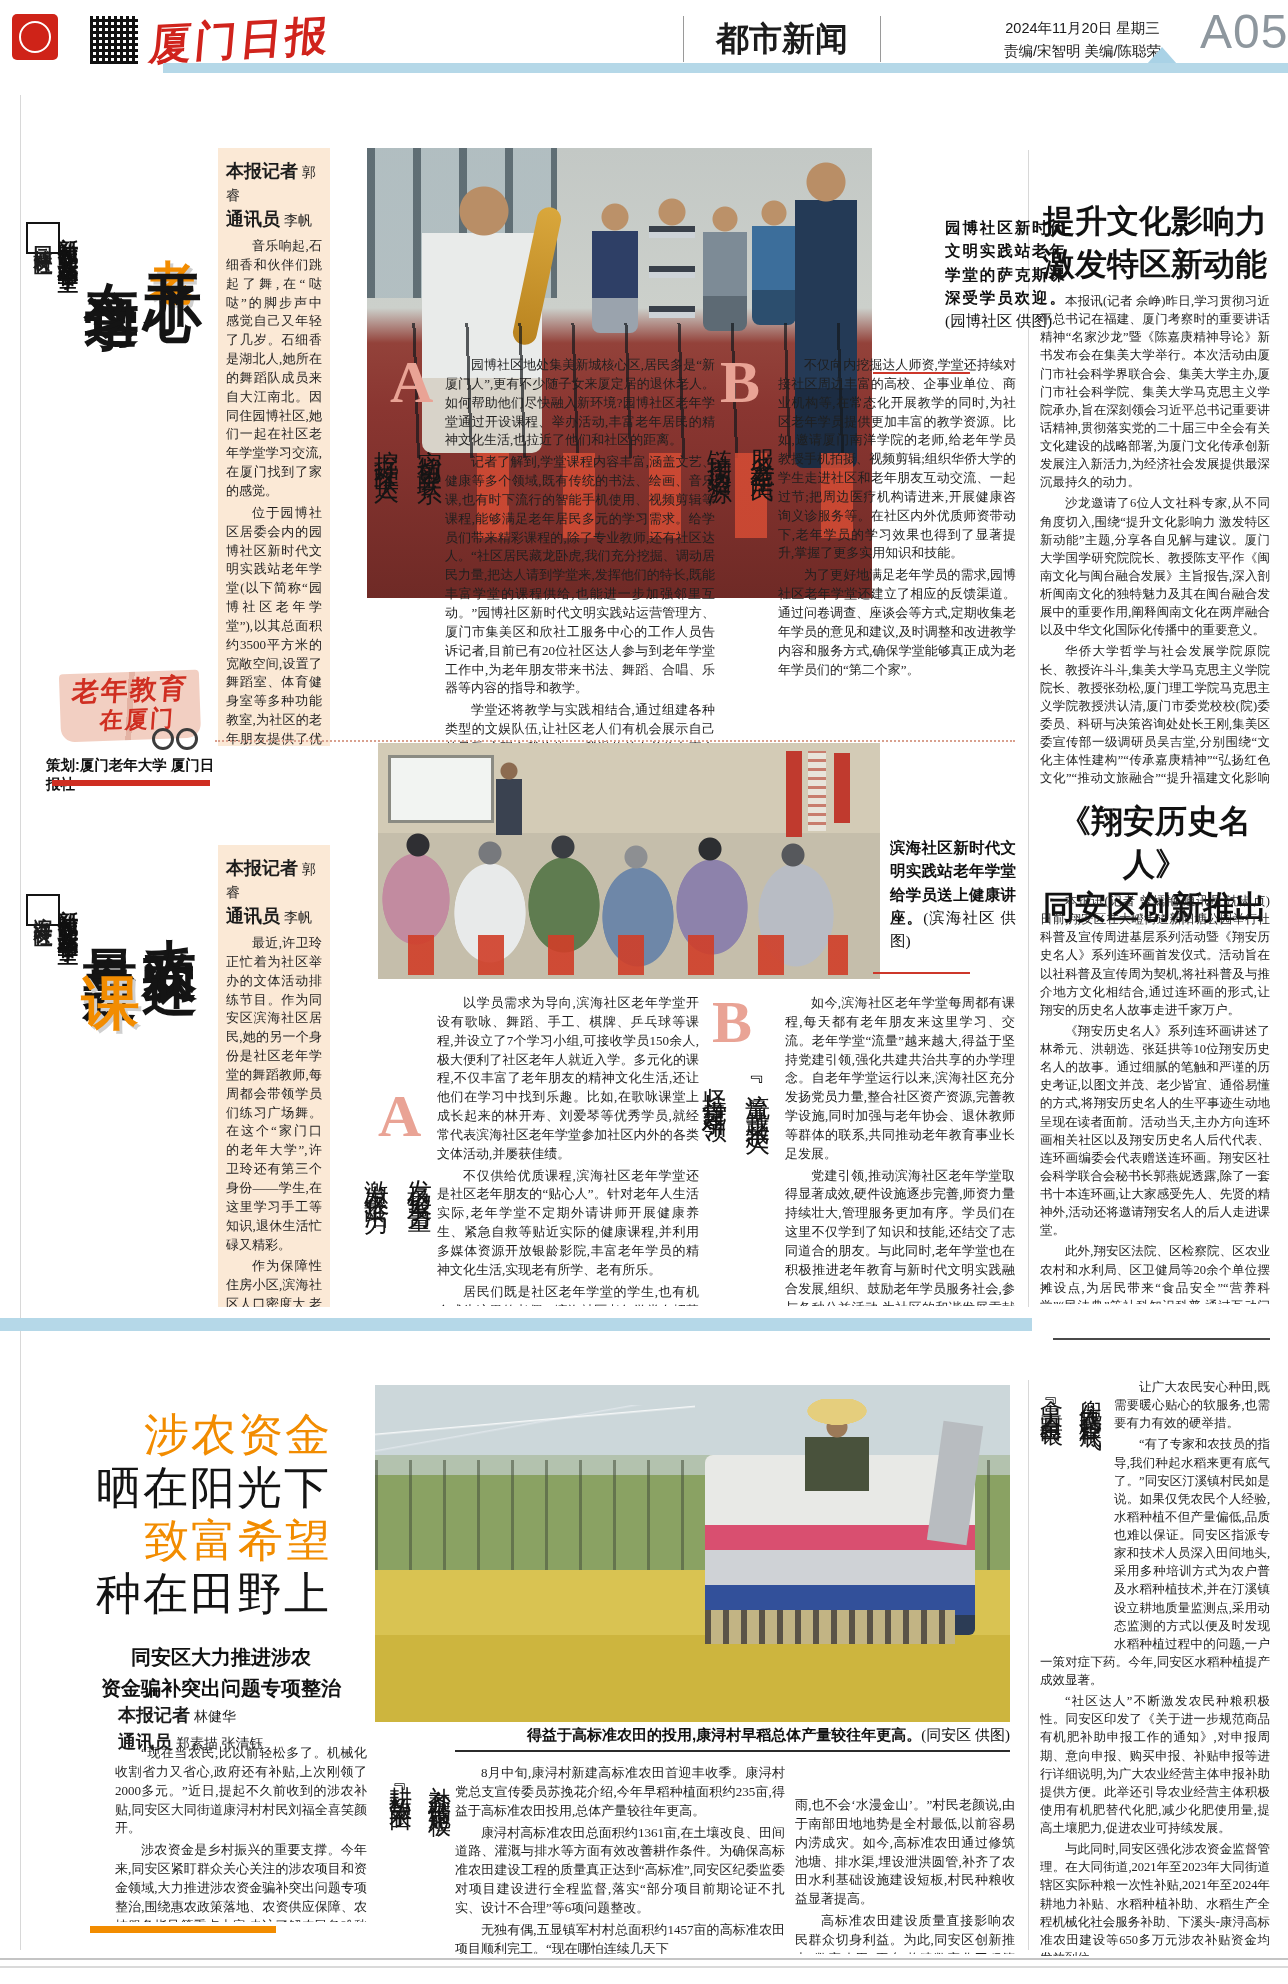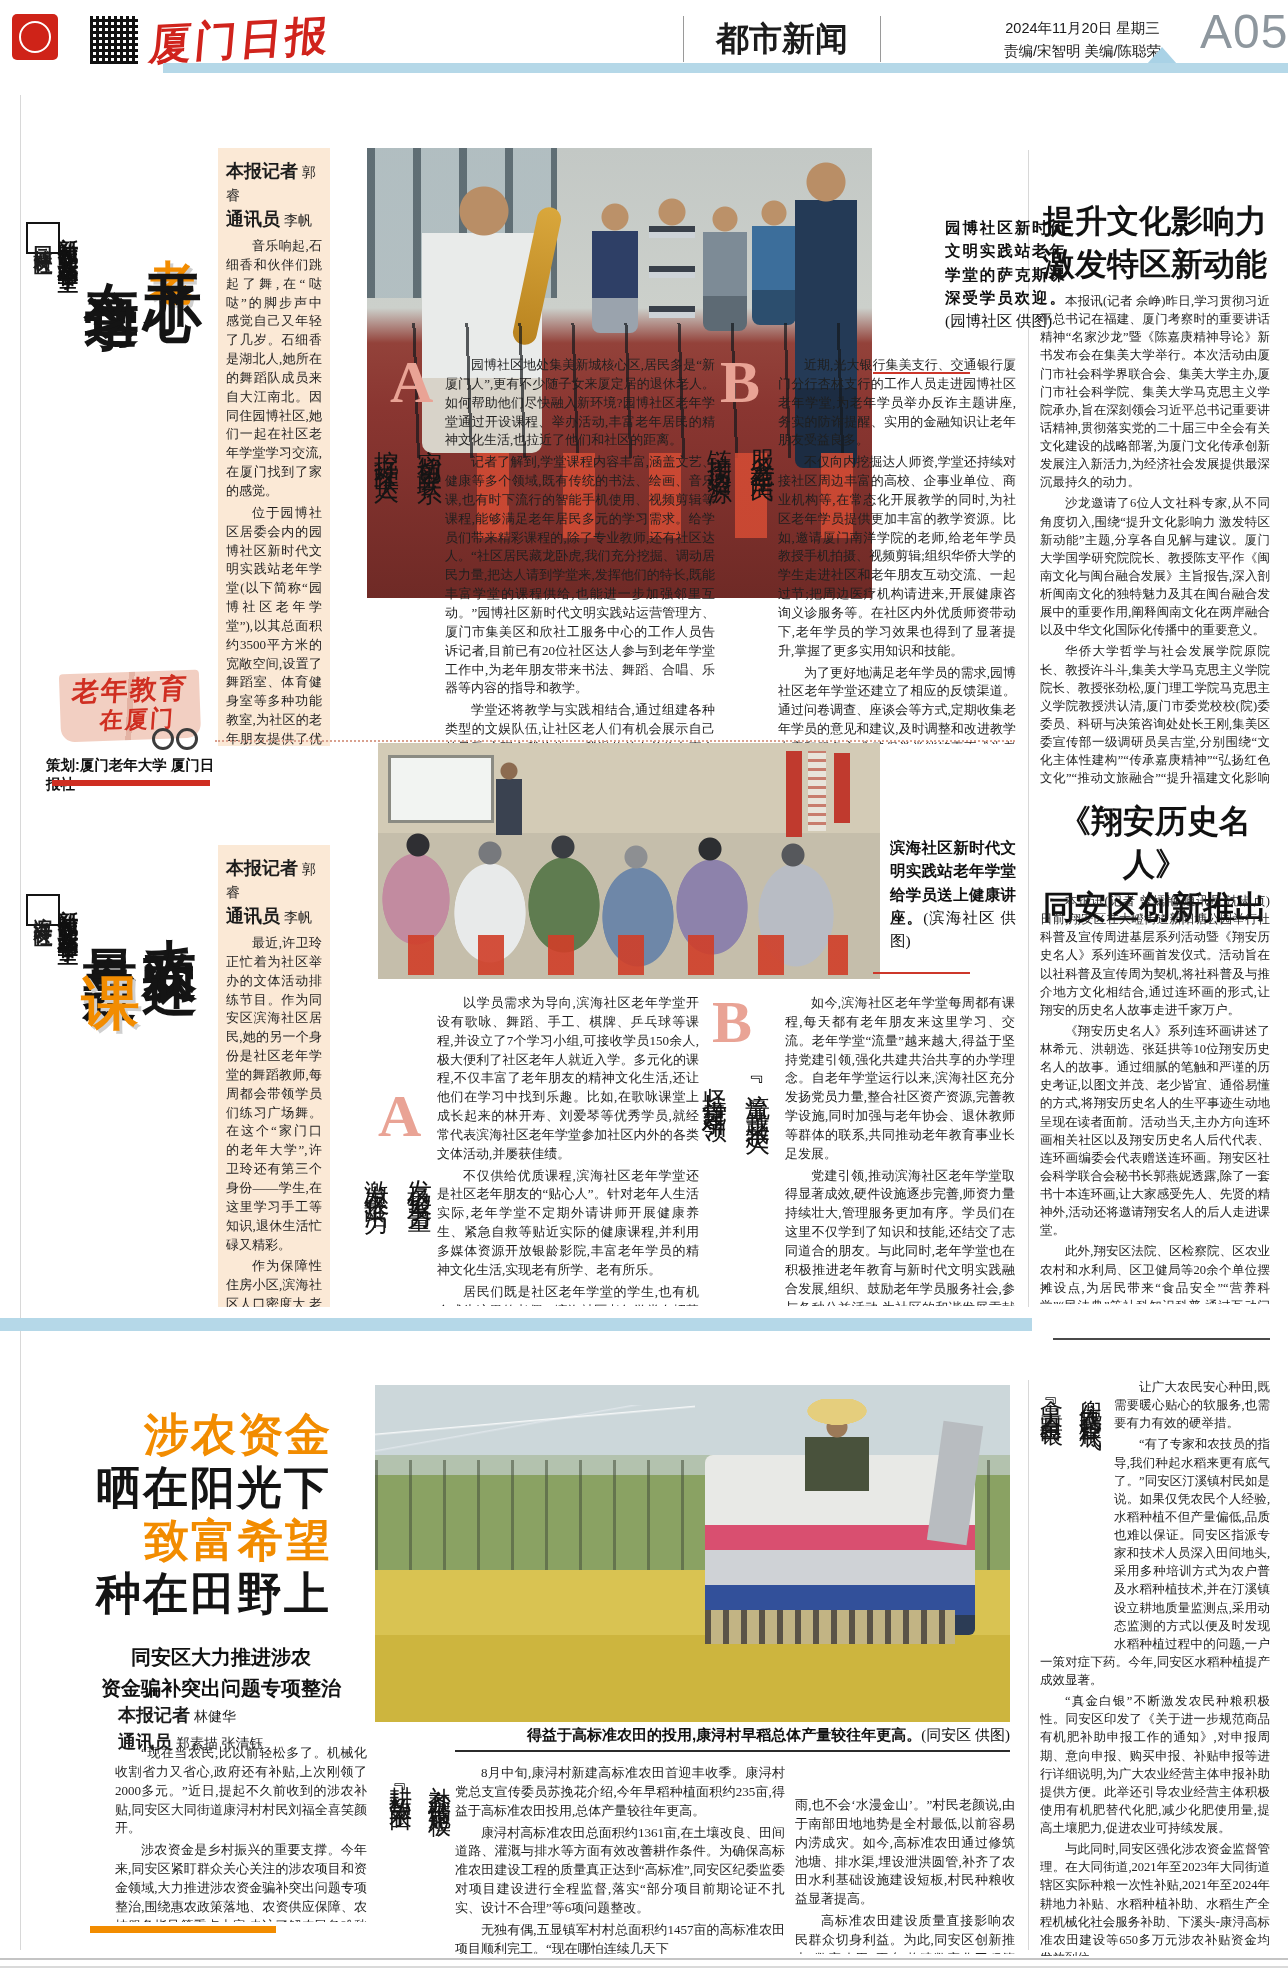--- a/index.html
+++ b/index.html
@@ -45,21 +45,21 @@
   .redline{background:#cd372a;height:2px;}
   .dotline{border-top:2px dotted #d9a08e;}
   
   .rtitle{font-size:32px;font-weight:900;text-align:center;line-height:1.35;color:#121212;}
   .rbody .para{font-size:12.5px;}
   
   .logo-cal{font-family:"Liberation Serif",serif;font-weight:700;color:#cf2e21;transform:skewX(-6deg) rotate(-2deg);letter-spacing:2px;}
   .planner{font-size:14.5px;font-weight:700;color:#111;}
   .redbar{background:#cf2e21;height:6px;}
   
-  .bigline{font-size:45px;font-weight:700;line-height:53px;letter-spacing:2px;color:#141414;}
+  .bigline{font-size:45px;font-weight:400;line-height:53px;letter-spacing:2px;color:#141414;}
   .bigline.or{color:#f28c00;}
   .bsub{font-size:20px;font-weight:700;text-align:center;line-height:1.55;color:#111;}
   .vhead-s{font-family:"Liberation Serif",serif;font-size:23px;letter-spacing:4px;color:#151515;}
   .vhead-s span{display:block;margin-left:8px;}
   .orangebar{background:#f28c00;height:7px;}
   .photo{overflow:hidden;}
   .cap3{font-size:15px;font-weight:700;text-align:right;color:#101010;}
   .r3head{float:left;width:66px;height:250px;margin:4px 8px 4px 0;}
 </style>
 </head>
@@ -130,21 +130,20 @@
     <p class="para">园博社区地处集美新城核心区,居民多是“新厦门人”,更有不少随子女来厦定居的退休老人。如何帮助他们尽快融入新环境?园博社区老年学堂通过开设课程、举办活动,丰富老年居民的精神文化生活,也拉近了他们和社区的距离。</p>
     <p class="para">记者了解到,学堂课程内容丰富,涵盖文艺、健康等多个领域,既有传统的书法、绘画、音乐课,也有时下流行的智能手机使用、视频剪辑等课程,能够满足老年居民多元的学习需求。给学员们带来精彩课程的,除了专业教师,还有社区达人。“社区居民藏龙卧虎,我们充分挖掘、调动居民力量,把达人请到学堂来,发挥他们的特长,既能丰富学堂的课程供给,也能进一步加强邻里互动。”园博社区新时代文明实践站运营管理方、厦门市集美区和欣社工服务中心的工作人员告诉记者,目前已有20位社区达人参与到老年学堂工作中,为老年朋友带来书法、舞蹈、合唱、乐器等内容的指导和教学。</p>
     <p class="para">学堂还将教学与实践相结合,通过组建各种类型的文娱队伍,让社区老人们有机会展示自己的风采,实现自我价值。“我退休前在单位负责文体工作,退休后来到厦门住进园博社区,了解到社区有各类文娱队伍,就发挥自己的特长加入进来。”社区达人、园博荷塘月色舞蹈队、开门红腰鼓舞蹈队队长兼教师孙亚平告诉记者,参与老年学堂工作,帮助她更好地融入了社区,也在和队员的互动中密切了邻里关系。</p>
   </div>
   <div class="abs sec-letter" style="left:720px;top:352px;">B</div>
   <div class="abs v sec-head" style="left:693px;top:430px;height:260px;">
     <span>服务老年居民</span>
     <span>链接周边资源</span>
   </div>
   <div class="abs col" style="left:778px;top:356px;width:238px;height:388px;">
-    <p class="para">近期,光大银行集美支行、交通银行厦门分行杏林支行的工作人员走进园博社区老年学堂,为老年学员举办反诈主题讲座,务实的防诈提醒、实用的金融知识让老年朋友受益良多。</p>
     <p class="para">不仅向内挖掘达人师资,学堂还持续对接社区周边丰富的高校、企事业单位、商业机构等,在常态化开展教学的同时,为社区老年学员提供更加丰富的教学资源。比如,邀请厦门南洋学院的老师,给老年学员教授手机拍摄、视频剪辑;组织华侨大学的学生走进社区和老年朋友互动交流、一起过节;把周边医疗机构请进来,开展健康咨询义诊服务等。在社区内外优质师资带动下,老年学员的学习效果也得到了显著提升,掌握了更多实用知识和技能。</p>
     <p class="para">为了更好地满足老年学员的需求,园博社区老年学堂还建立了相应的反馈渠道。通过问卷调查、座谈会等方式,定期收集老年学员的意见和建议,及时调整和改进教学内容和服务方式,确保学堂能够真正成为老年学员们的“第二个家”。</p>
   </div>
 
   <div class="abs dotline" style="left:215px;top:740px;width:800px;"></div>
   <div class="abs" style="left:60px;top:672px;width:140px;height:68px;background:linear-gradient(95deg,#f2cfc2 0 48%,#e3b3a4 48% 52%,#f2cfc2 52%);transform:rotate(-2deg);border-radius:4px 4px 14px 14px;"></div>
   <div class="abs logo-cal" style="left:72px;top:672px;font-size:27px;">老年教育</div>
   <div class="abs logo-cal" style="left:100px;top:704px;font-size:23px;">在厦门</div>
   <div class="abs" style="left:152px;top:728px;width:16px;height:16px;border:3px solid #3c3c3c;border-radius:50%;"></div>
   <div class="abs" style="left:176px;top:728px;width:16px;height:16px;border:3px solid #3c3c3c;border-radius:50%;"></div>
@@ -239,21 +238,21 @@
 
   <div class="abs" style="left:1053px;top:1338px;width:217px;border-top:2px solid #4a4a4a;"></div>
 
   <div class="abs col rbody" style="left:1040px;top:1378px;width:230px;height:578px;">
     <div class="v vhead-s r3head">
       <span>兜住农民种粮底气</span>
       <span>拿出『真金白银』</span>
     </div>
     <p class="para">让广大农民安心种田,既需要暖心贴心的软服务,也需要有力有效的硬举措。</p>
     <p class="para">“有了专家和农技员的指导,我们种起水稻来更有底气了。”同安区汀溪镇村民如是说。如果仅凭农民个人经验,水稻种植不但产量偏低,品质也难以保证。同安区指派专家和技术人员深入田间地头,采用多种培训方式为农户普及水稻种植技术,并在汀溪镇设立耕地质量监测点,采用动态监测的方式以便及时发现水稻种植过程中的问题,一户一策对症下药。今年,同安区水稻种植提产成效显著。</p>
-    <p class="para">“真金白银”不断激发农民种粮积极性。同安区印发了《关于进一步规范商品有机肥补助申报工作的通知》,对申报周期、意向申报、购买申报、补贴申报等进行详细说明,为广大农业经营主体申报补助提供方便。此举还引导农业经营主体积极使用有机肥替代化肥,减少化肥使用量,提高土壤肥力,促进农业可持续发展。</p>
+    <p class="para">“社区达人”不断激发农民种粮积极性。同安区印发了《关于进一步规范商品有机肥补助申报工作的通知》,对申报周期、意向申报、购买申报、补贴申报等进行详细说明,为广大农业经营主体申报补助提供方便。此举还引导农业经营主体积极使用有机肥替代化肥,减少化肥使用量,提高土壤肥力,促进农业可持续发展。</p>
     <p class="para">与此同时,同安区强化涉农资金监督管理。在大同街道,2021年至2023年大同街道辖区实际种粮一次性补贴,2021年至2024年耕地力补贴、水稻种植补助、水稻生产全程机械化社会服务补助、下溪头-康浔高标准农田建设等650多万元涉农补贴资金均发放到位。</p>
 
   </div>
 
   <div class="abs bluebar" style="left:0;top:1318px;width:1032px;height:13px;"></div>
 
   <div class="abs" style="left:88px;top:1408px;width:266px;">
     <div class="bigline or" style="padding-left:56px;">涉农资金</div>
     <div class="bigline" style="padding-left:8px;">晒在阳光下</div>
     <div class="bigline or" style="padding-left:56px;">致富希望</div>

